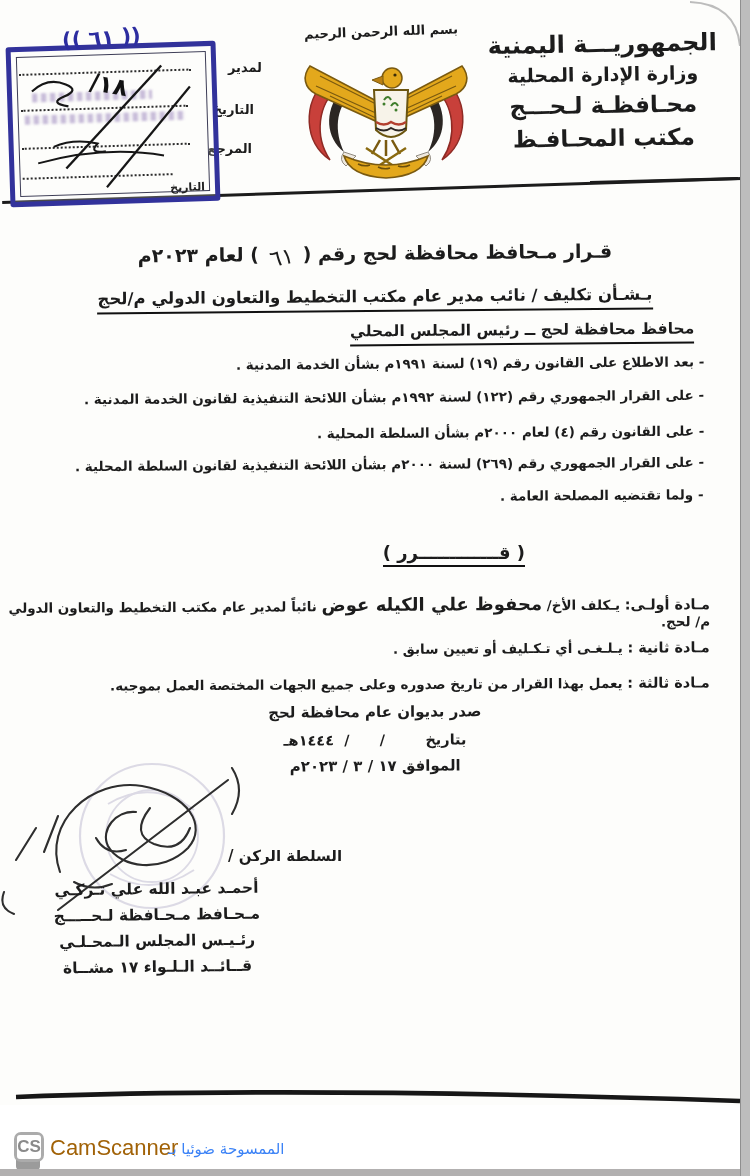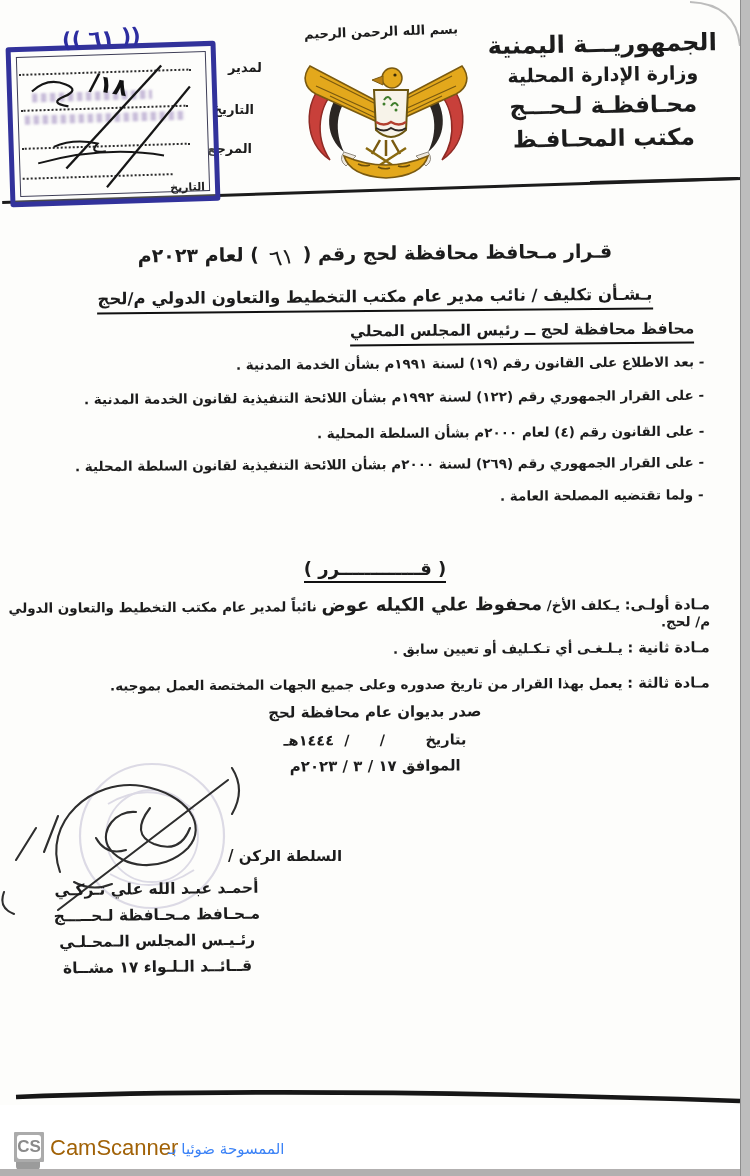--- a/index.html
+++ b/index.html
@@ -31,36 +31,36 @@
   .stamp-date{position:absolute;right:10px;bottom:3px;font-size:11px;font-weight:bold;color:#222;}
   .stamp-note{left:62px;top:26px;font-size:21px;color:#2d2da0;font-weight:bold;transform:rotate(-4deg);letter-spacing:2px;}
   .ref-field{font-size:13px;font-weight:bold;}
   
   .title-row{left:0;top:240px;width:750px;text-align:center;font-size:19px;font-weight:bold;transform:rotate(-0.6deg);}
   .title-num{display:inline-block;font-weight:normal;font-size:22px;transform:rotate(-10deg) translateY(4px);padding:0 10px;}
   .subject{left:30px;top:287px;width:690px;text-align:center;font-size:16.5px;font-weight:bold;transform:rotate(-0.5deg);}
   .subject span{border-bottom:2.2px solid #111;padding-bottom:4px;}
   .authority{right:56px;top:321px;font-size:15.5px;font-weight:bold;border-bottom:2.2px solid #111;padding-bottom:4px;transform:rotate(-0.5deg);}
   .preamble-item{right:46px;font-size:13.5px;font-weight:bold;transform:rotate(-0.4deg);}
-  .resolution{left:225px;top:542px;width:300px;text-align:center;font-size:18px;font-weight:bold;margin-top:16px;}
+  .resolution{left:225px;top:542px;width:300px;font-size:18px;font-weight:bold;}
   .resolution span{border-bottom:2.5px solid #111;padding-bottom:2px;letter-spacing:1px;}
   .article{right:40px;font-size:13.5px;font-weight:bold;transform:rotate(-0.3deg);}
   .article .lbl{font-size:14.5px;}
   .article .nm{font-size:18px;}
   .issued{left:200px;top:703px;width:350px;text-align:center;transform:rotate(-0.4deg);}
   .issued .p1{font-size:15px;font-weight:bold;margin-bottom:11px;}
   .issued .p2{font-size:14.5px;font-weight:bold;margin-bottom:9px;white-space:pre;}
   .issued .p3{font-size:15px;font-weight:bold;white-space:pre;}
   .rank{left:228px;top:847px;font-size:15px;font-weight:bold;}
   .sig-names{left:32px;top:876px;width:250px;text-align:center;line-height:26px;font-weight:bold;transform:rotate(-0.8deg);}
   .sig-names .nm{font-size:15.5px;}
   .sig-names .t{font-size:15.5px;}
   
   .footer-bar{left:0;top:1105px;width:741px;height:64px;background:#fff;}
-  .cs-logo{left:14px;top:1132px;width:30px;height:30px;background:#ababab;border-radius:1px;}
+  .cs-logo{left:14px;top:1132px;width:30px;height:30px;background:#ababab;border-radius:7px;}
   .cs-logo-face{position:absolute;left:3px;top:3px;right:3px;bottom:3px;background:#fff;border-radius:3px;
      display:flex;align-items:center;justify-content:center;font-family:"Liberation Sans",sans-serif;
      font-weight:bold;font-size:17px;color:#8a8a8a;}
   .cs-tab{left:16px;top:1160px;width:24px;height:10px;background:#9b9b9b;border-radius:0 0 4px 4px;}
   .cs-brand{left:50px;top:1135px;font-family:"Liberation Sans",sans-serif;font-size:22px;color:#a16207;}
   .cs-caption{left:168px;top:1140px;font-size:15px;color:#3b82f6;}
 </style>
 </head>
 <body>
 

